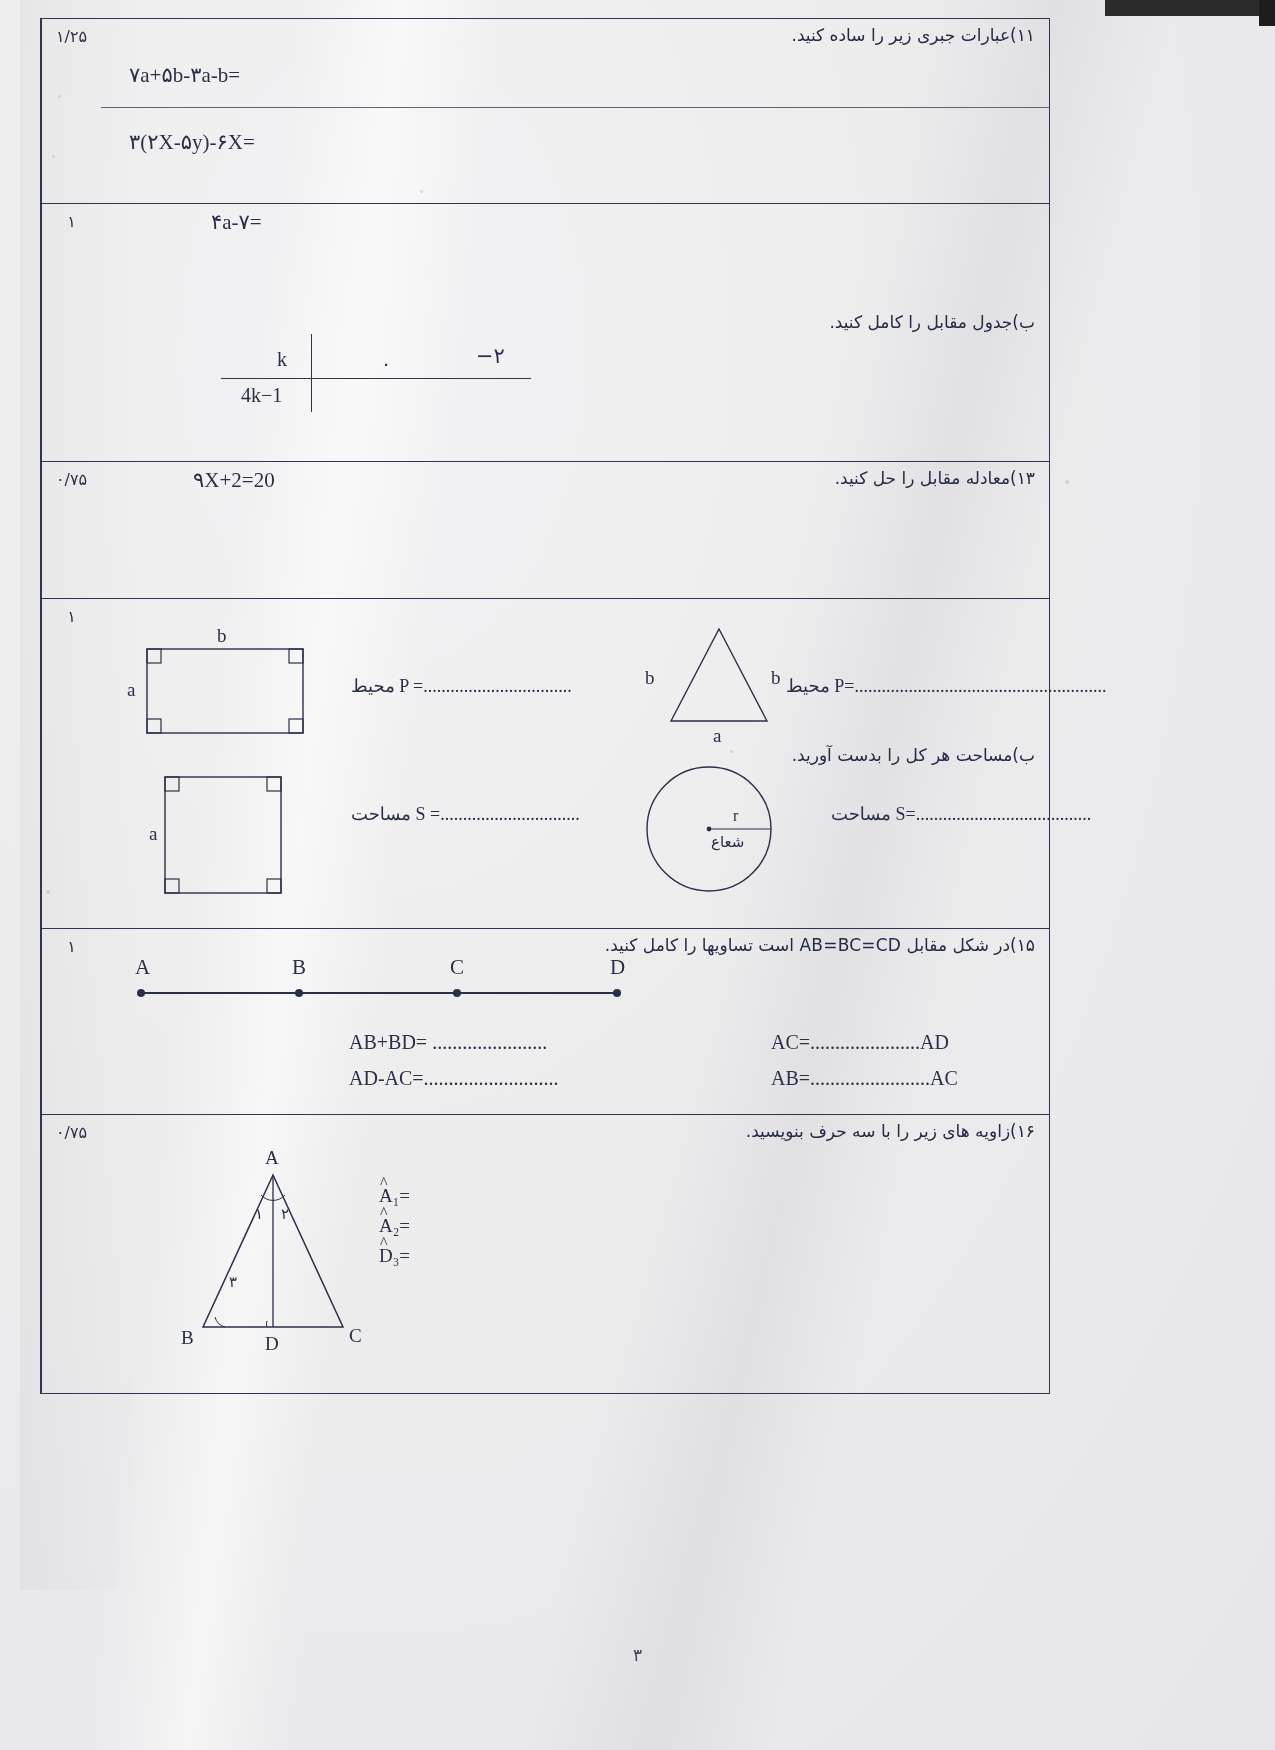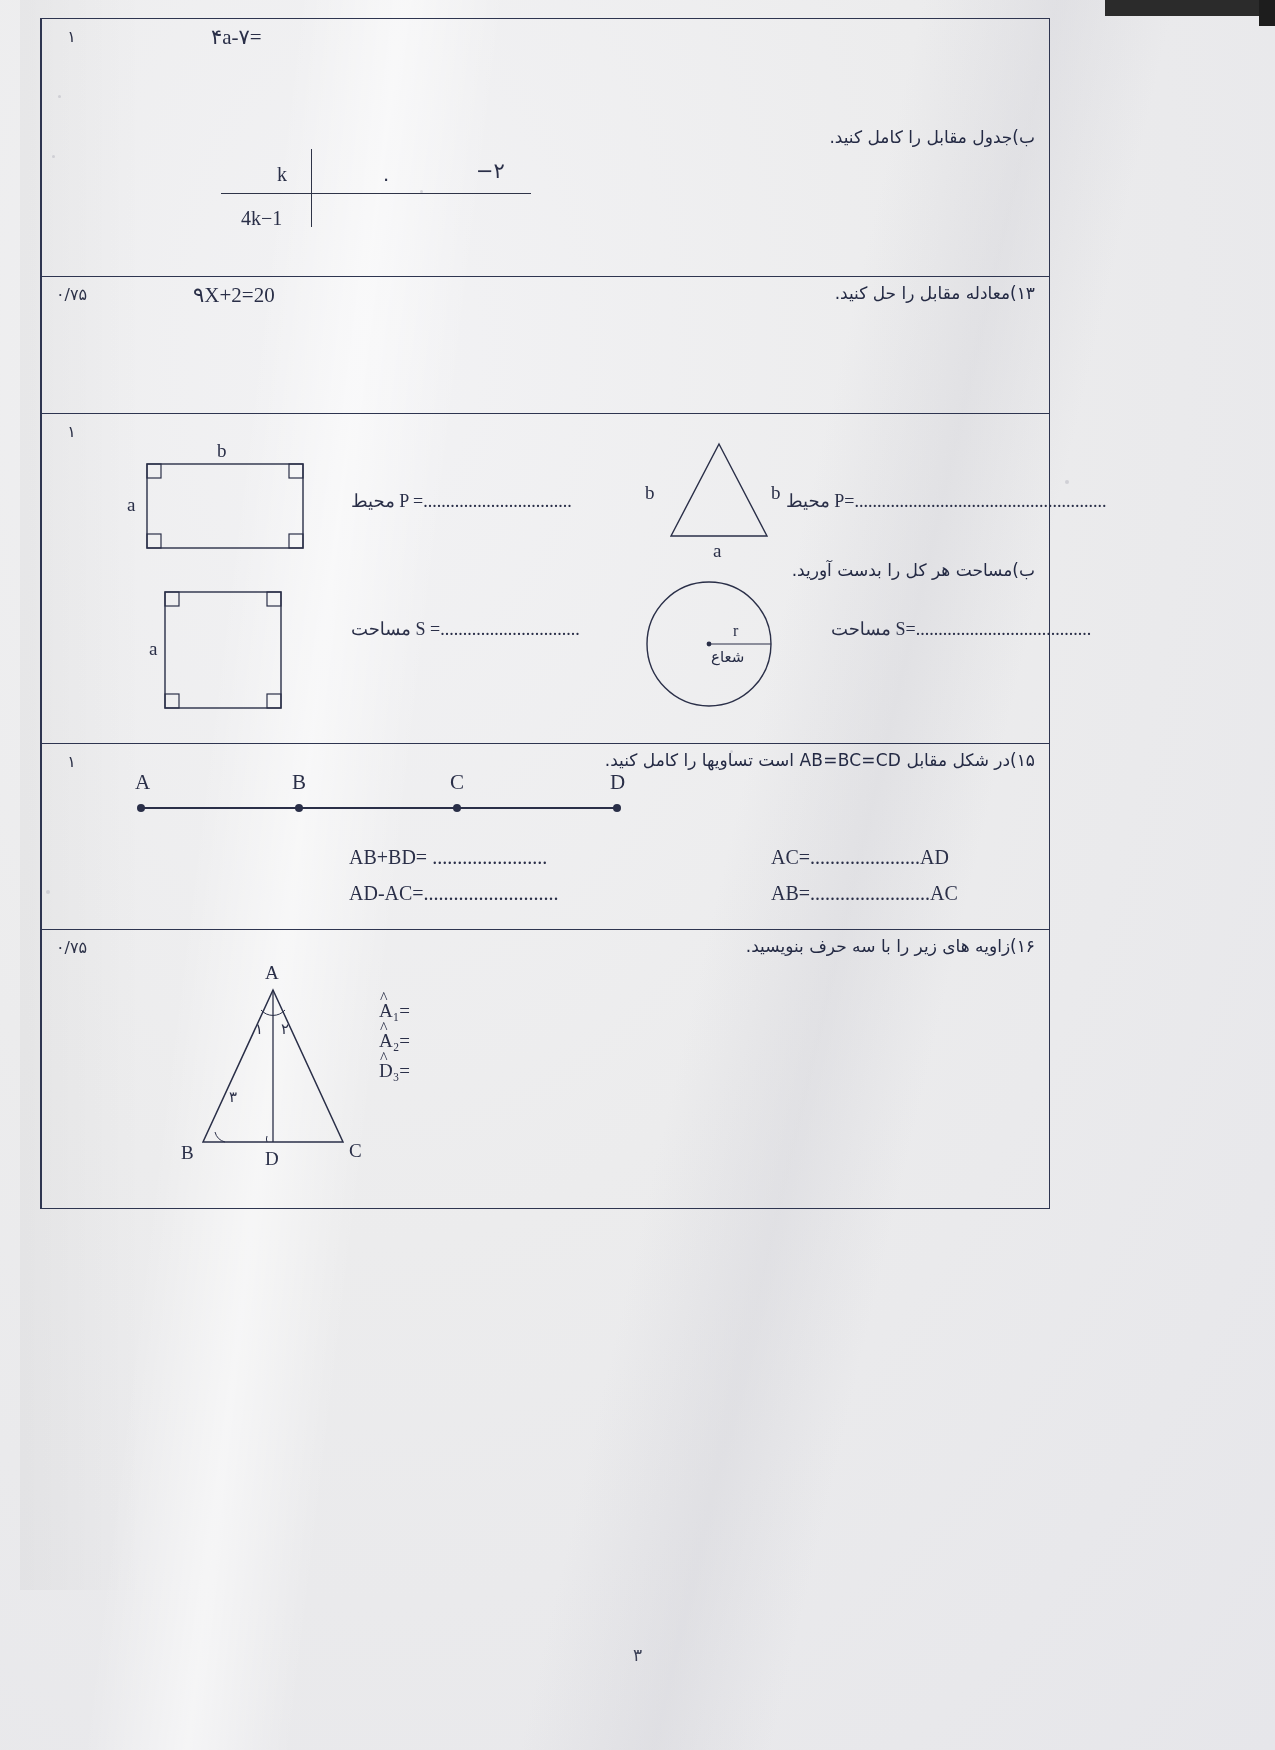--- a/index.html
+++ b/index.html
@@ -62,21 +62,21 @@
 
   
   .ktable{position:absolute;left:120px;top:38px;width:310px;height:80px;}
   .ktable .vline{position:absolute;left:90px;top:0;width:1.4px;height:78px;background:#2f3448;}
   .ktable .hline{position:absolute;left:0;top:44px;width:310px;height:1.4px;background:#2f3448;}
   .ktable .k-lbl{position:absolute;left:56px;top:14px;font-size:20px;
     font-family:"Liberation Serif","DejaVu Serif",serif;color:#2a2f48;}
   .ktable .v0{position:absolute;left:160px;top:18px;font-size:19px;color:#2a2f48;}
   .ktable .vm2{position:absolute;left:255px;top:10px;font-size:21px;color:#2a2f48;
     font-family:"DejaVu Sans",sans-serif;}
-  .ktable .expr2{position:absolute;left:20px;top:58px;font-size:20px;
+  .ktable .expr2{position:absolute;left:20px;top:50px;font-size:20px;
     font-family:"Liberation Serif","DejaVu Serif",serif;color:#2a2f48;text-align:right;}
 
   
   svg{display:block;overflow:visible;}
   .fig{position:absolute;}
 
   .ans-line{
     position:absolute;direction:ltr;font-size:18px;color:#2a2f48;
     font-family:Liberation Serif, serif;white-space:nowrap;
   }
@@ -107,20 +107,29 @@
 
   <div class="speck" style="left:58px;top:95px;width:3px;height:3px;"></div>
   <div class="speck" style="left:52px;top:155px;width:3px;height:3px;"></div>
   <div class="speck" style="left:46px;top:890px;width:4px;height:4px;"></div>
   <div class="speck" style="left:1065px;top:480px;width:4px;height:4px;"></div>
   <div class="speck" style="left:420px;top:190px;width:3px;height:3px;"></div>
   <div class="speck" style="left:730px;top:750px;width:3px;height:3px;"></div>
 
   <div class="tbl">
 
+    <div class="row" style="height:185px;">
+      <div class="c-score">۱/۲۵</div>
+      <div class="c-body">
+        <div class="q-head">۱۱)عبارات جبری زیر را ساده کنید.</div>
+        <div class="expr" style="margin-top:18px;">۷a+۵b-۳a-b=</div>
+        <div class="q11-divider"></div>
+        <div class="expr" style="margin-top:42px;">۳(۲X-۵y)-۶X=</div>
+      </div>
+    </div>
 
     <div class="row" style="height:258px;">
       <div class="c-score">۱</div>
       <div class="c-body">
         <div class="expr" style="position:absolute;left:110px;top:6px;margin:0;">۴a-۷=</div>
 
         <div class="q-head" style="position:absolute;right:14px;top:108px;">ب)جدول مقابل را کامل کنید.</div>
 
         <div class="ktable" style="top:130px;">
           <div class="vline"></div>

